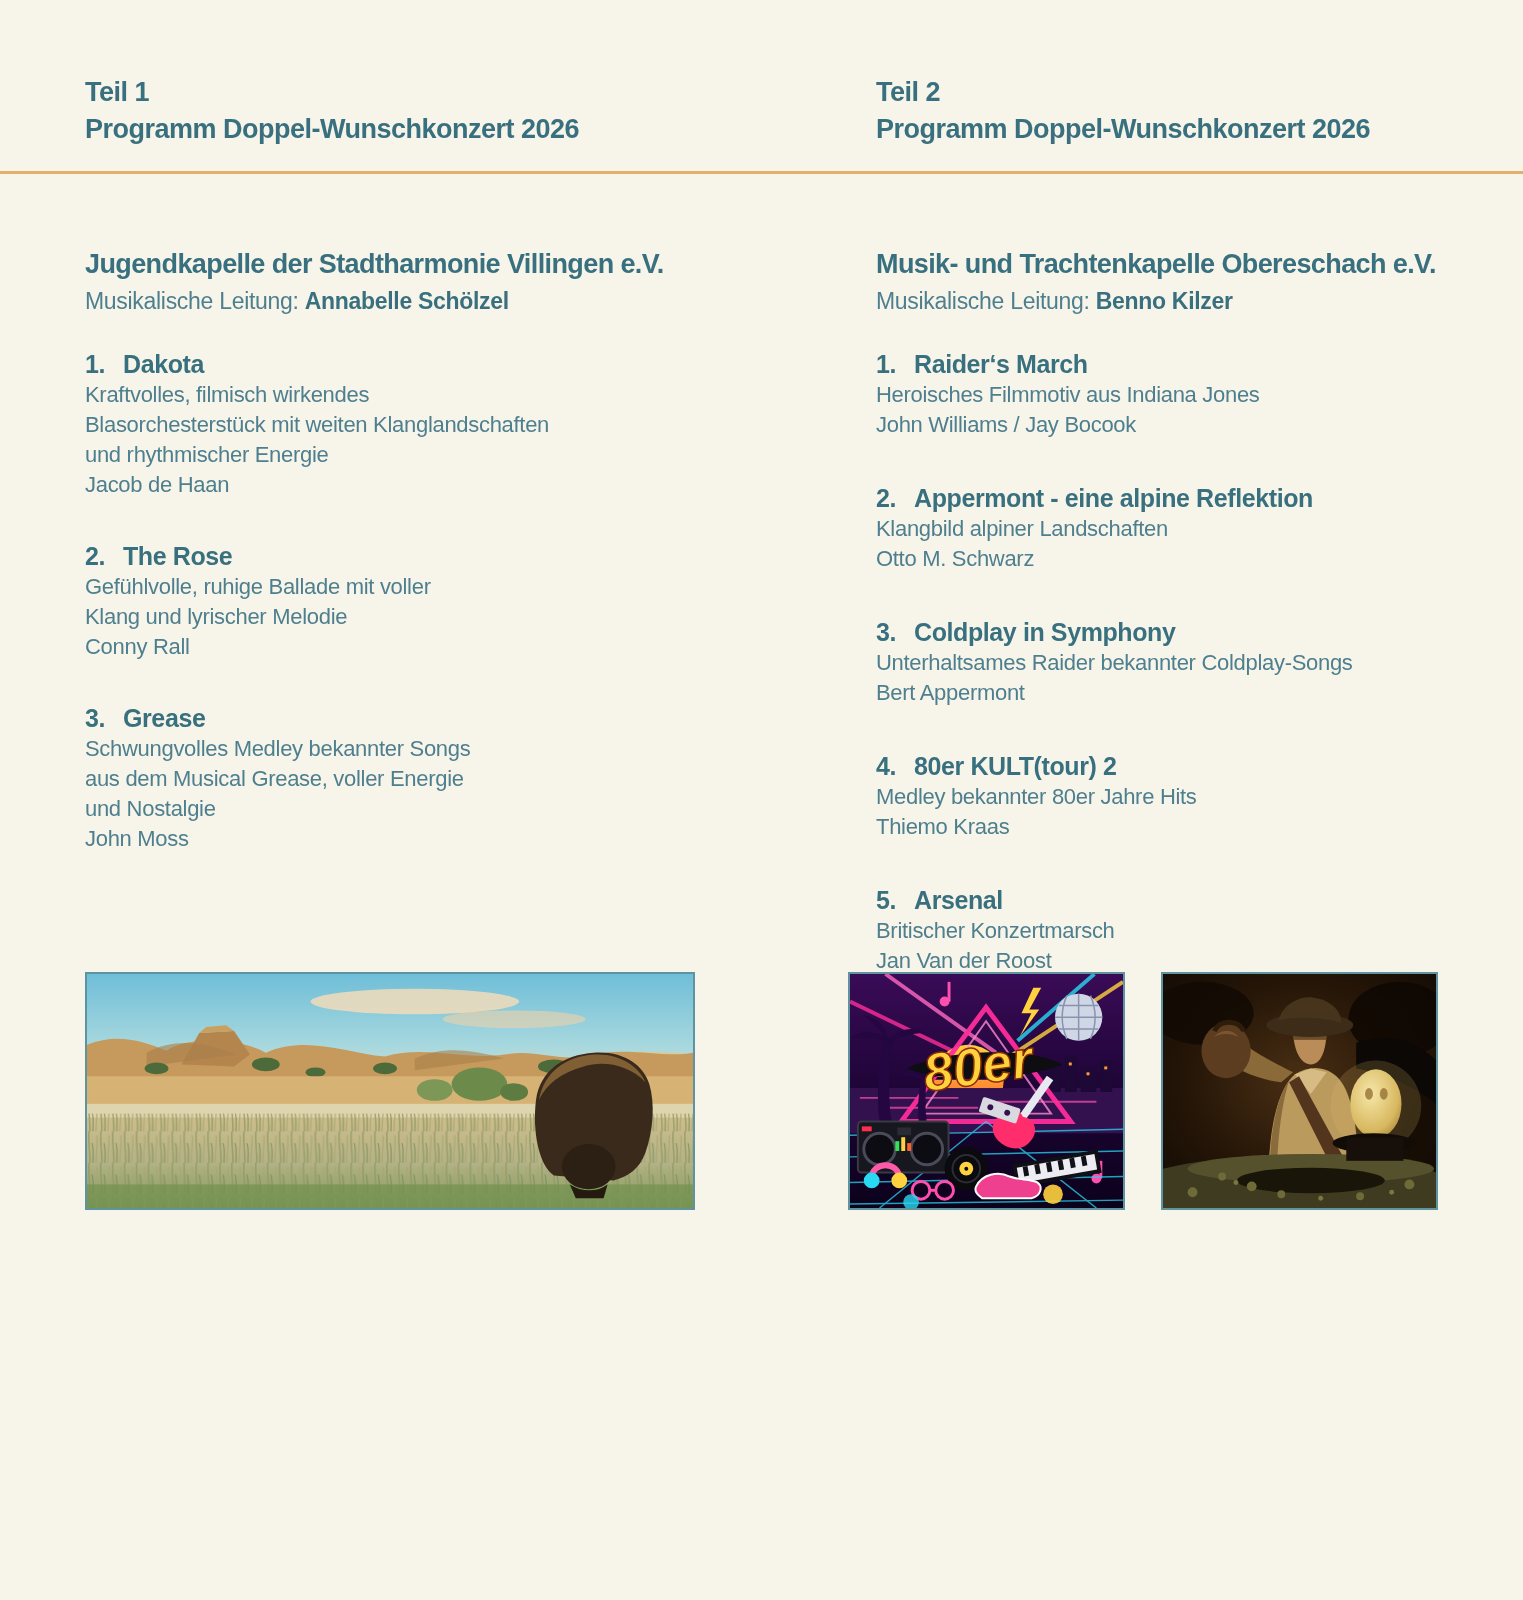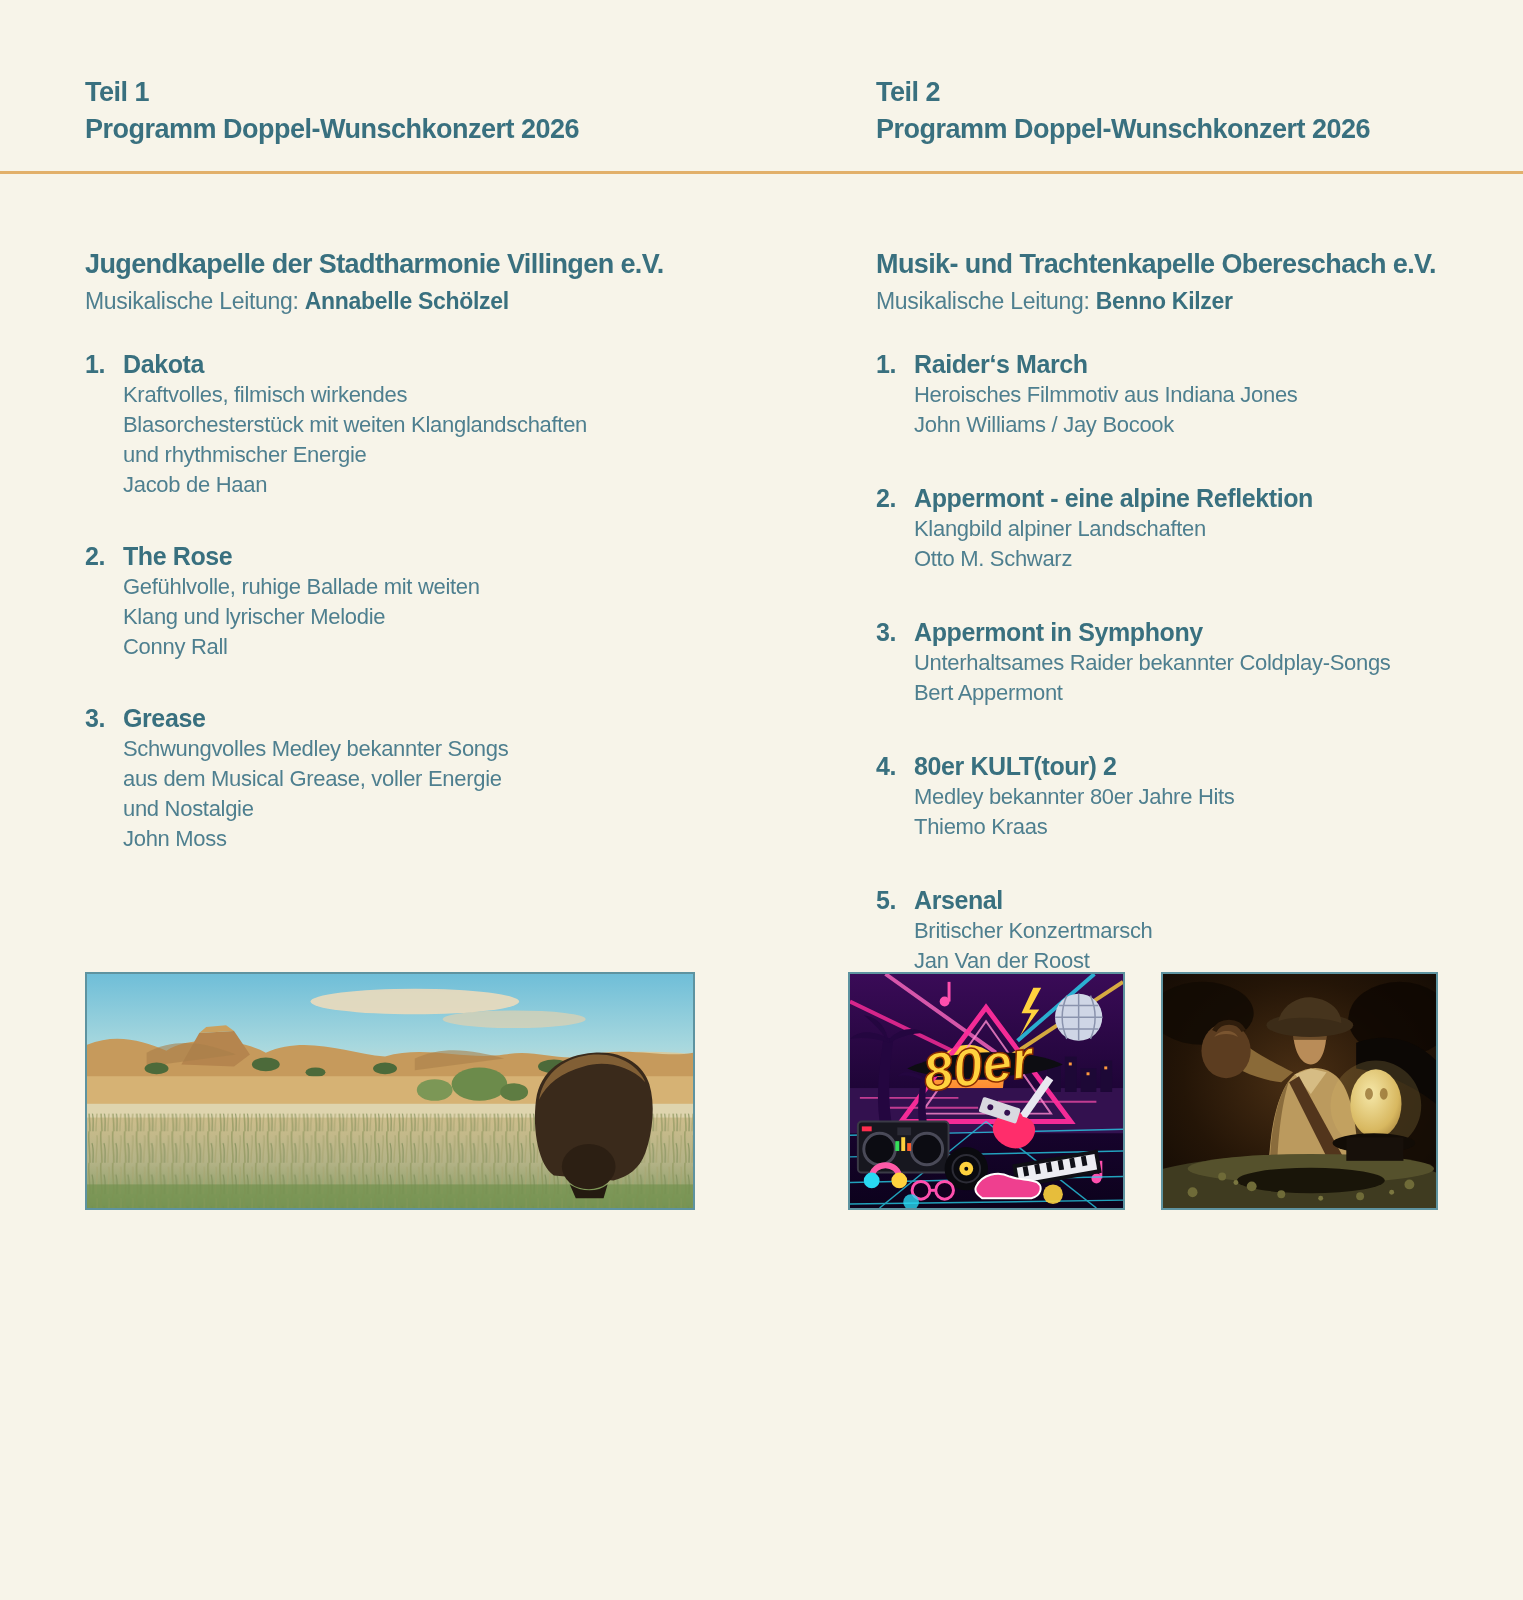--- a/index.html
+++ b/index.html
@@ -20,21 +20,21 @@
   .part-line{font-size:27px;line-height:37px;font-weight:bold;color:var(--heading);letter-spacing:-0.5px;}
   .ensemble{margin:100px 0 0 0;font-size:27px;line-height:33px;font-weight:bold;color:var(--heading);letter-spacing:-0.6px;}
   .leader{margin:5px 0 0 0;font-size:23px;line-height:30px;color:var(--body);letter-spacing:-0.3px;}
   .leader b{color:var(--heading);}
 
   .pieces{margin-top:32px;}
   .piece{margin-bottom:40px;}
   .col-right .piece{margin-bottom:42px;}
   .piece-title-row{display:flex;font-size:25px;line-height:32px;font-weight:bold;color:var(--heading);letter-spacing:-0.4px;}
   .piece-num{width:38px;flex:0 0 38px;}
-  .desc,.composer{margin-left:38px;font-size:22px;line-height:30px;color:var(--body);letter-spacing:-0.3px;}
+  .desc,.composer{font-size:22px;line-height:30px;color:var(--body);letter-spacing:-0.3px;}
 
   .photo{position:absolute;border:2px solid var(--photo-border);box-sizing:border-box;background:#cfd6cd;}
   .photo svg{display:block;width:100%;height:100%;}
 
   #photo-dakota  {left:85px;  top:972px;  width:610px; height:238px;}
   #photo-eighties{left:848px; top:972px;  width:277px; height:238px;}
   #photo-indiana {left:1161px;top:972px;  width:277px; height:238px;}
   #photo-rose    {left:86px;  top:1248px; width:294px; height:240px;}
   #photo-grease  {left:415px; top:1242px; width:281px; height:246px;}
   #photo-alpine  {left:845px; top:1248px; width:593px; height:239px;}
@@ -62,21 +62,21 @@
         <div class="desc">Kraftvolles, filmisch wirkendes</div>
         <div class="desc">Blasorchesterstück mit weiten Klanglandschaften</div>
         <div class="desc">und rhythmischer Energie</div>
         <div class="composer">Jacob de Haan</div>
       </div>
       <div class="piece">
         <div class="piece-title-row">
           <span class="piece-num">2.</span>
           <span>The Rose</span>
         </div>
-        <div class="desc">Gefühlvolle, ruhige Ballade mit weiten</div>
+        <div class="desc">Gefühlvolle, ruhige Ballade mit voller</div>
         <div class="desc">Klang und lyrischer Melodie</div>
         <div class="composer">Conny Rall</div>
       </div>
       <div class="piece">
         <div class="piece-title-row">
           <span class="piece-num">3.</span>
           <span>Grease</span>
         </div>
         <div class="desc">Schwungvolles Medley bekannter Songs</div>
         <div class="desc">aus dem Musical Grease, voller Energie</div>
@@ -105,21 +105,21 @@
         <div class="piece-title-row">
           <span class="piece-num">2.</span>
           <span>Appermont - eine alpine Reflektion</span>
         </div>
         <div class="desc">Klangbild alpiner Landschaften</div>
         <div class="composer">Otto M. Schwarz</div>
       </div>
       <div class="piece">
         <div class="piece-title-row">
           <span class="piece-num">3.</span>
-          <span>Appermont in Symphony</span>
+          <span>Coldplay in Symphony</span>
         </div>
         <div class="desc">Unterhaltsames Raider bekannter Coldplay-Songs</div>
         <div class="composer">Bert Appermont</div>
       </div>
       <div class="piece">
         <div class="piece-title-row">
           <span class="piece-num">4.</span>
           <span>80er KULT(tour) 2</span>
         </div>
         <div class="desc">Medley bekannter 80er Jahre Hits</div>

